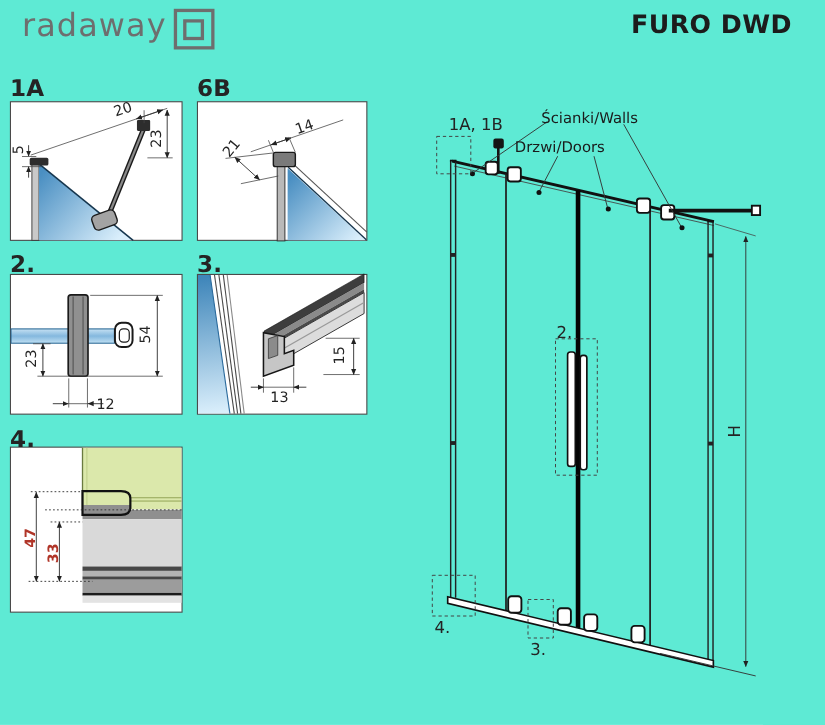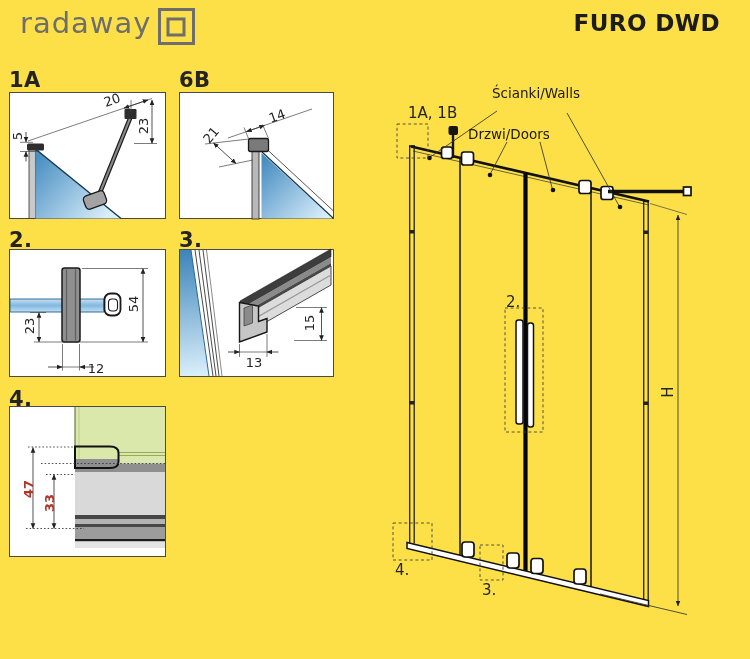--- a/index.html
+++ b/index.html
@@ -1,16 +1,16 @@
 <!DOCTYPE html>
 <html><head>
 <meta charset="utf-8">
 <style>
   html,body{margin:0;padding:0;background:#fff;}
-  .page{position:relative;width:750px;height:659px;background:#fde047;overflow:hidden;
+  .page{position:relative;width:750px;height:659px;background:#5eead4;overflow:hidden;
         font-family:"DejaVu Sans",sans-serif;}
   svg{position:absolute;left:0;top:0;}
   .logo{position:absolute;left:20px;top:6px;display:flex;align-items:flex-start;}
   .logo-text{font-size:29px;line-height:34px;color:#6e6e6e;letter-spacing:1px;font-weight:400;}
   .logo-mark{display:inline-block;width:31px;height:31px;border:3.5px solid #6e6e6e;margin-left:6px;margin-top:2px;
              box-sizing:content-box;position:relative;}
   .logo-inner{position:absolute;left:50%;top:50%;transform:translate(-50%,-50%);
               width:13px;height:13px;border:3.5px solid #6e6e6e;}
   .title{position:absolute;right:30px;top:10px;font-size:23px;font-weight:700;color:#1c1c1c;letter-spacing:0.4px;}
   .lbl{position:absolute;font-size:21px;font-weight:700;color:#242424;letter-spacing:0.3px;}
@@ -262,20 +262,20 @@
   <span class="dim" style="left:211px;top:135px;--r:-50deg">21</span>
   <span class="dim" style="left:29px;top:326px;--r:-90deg">23</span>
   <span class="dim" style="left:133px;top:304px;--r:-90deg">54</span>
   <span class="dim" style="left:96px;top:368px">12</span>
   <span class="dim" style="left:254px;top:362px">13</span>
   <span class="dim" style="left:309px;top:323px;--r:-90deg">15</span>
   <span class="dim red" style="left:28px;top:489px;--r:-90deg">47</span>
   <span class="dim red" style="left:49px;top:503px;--r:-90deg">33</span>
 
   <span class="callout" style="left:408px;top:104px">1A, 1B</span>
-  <span class="ann" style="left:492px;top:85px">Ścianki/Walls</span>
+  <span class="ann" style="left:492px;top:100px">Ścianki/Walls</span>
   <span class="ann" style="left:468px;top:126px">Drzwi/Doors</span>
   <span class="callout" style="left:506px;top:293px">2.</span>
   <span class="callout" style="left:482px;top:581px">3.</span>
   <span class="callout" style="left:395px;top:561px">4.</span>
   <span class="dim big" style="left:668px;top:392px;--r:-90deg">H</span>
 
 </div>
 
 </body></html>

